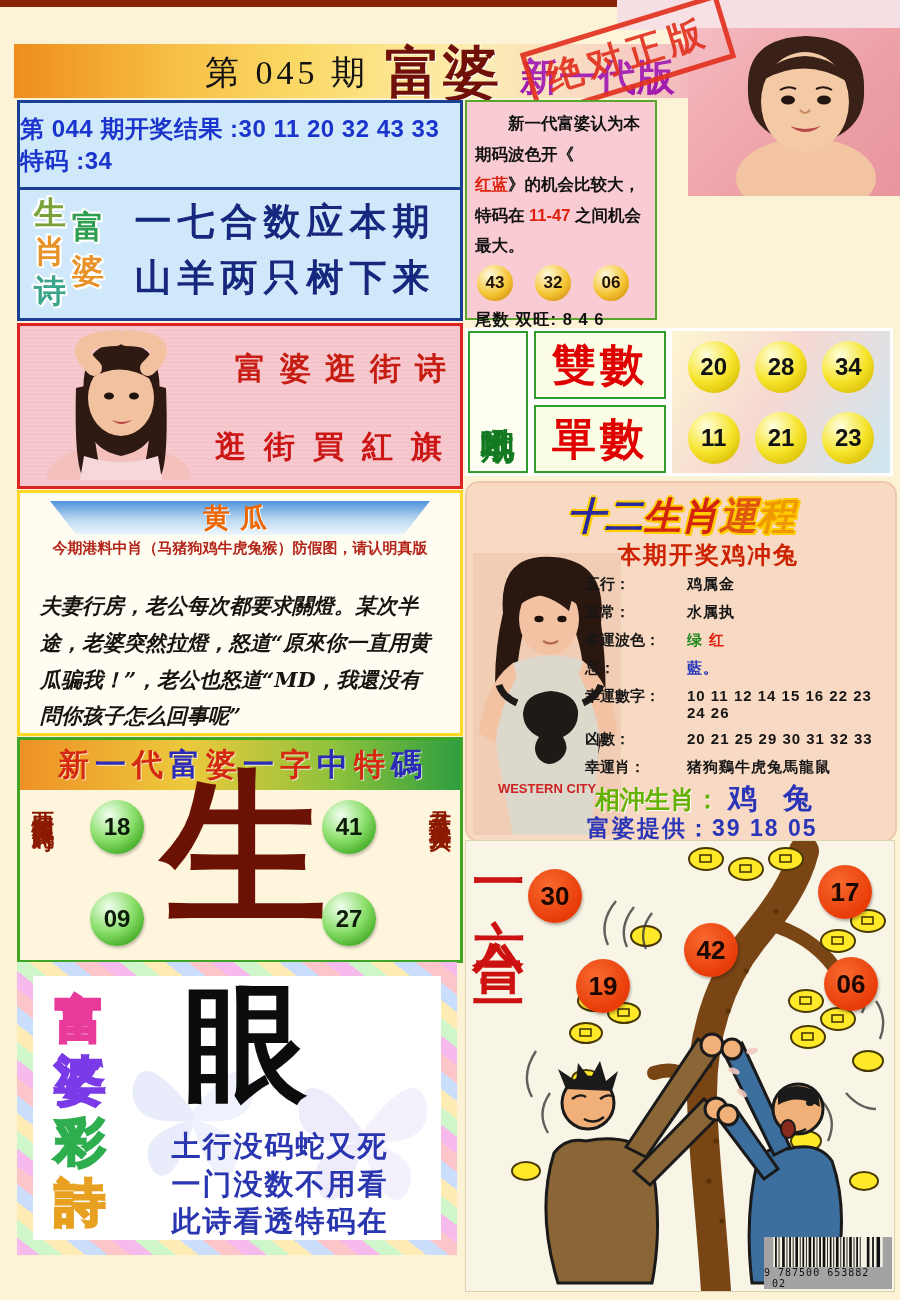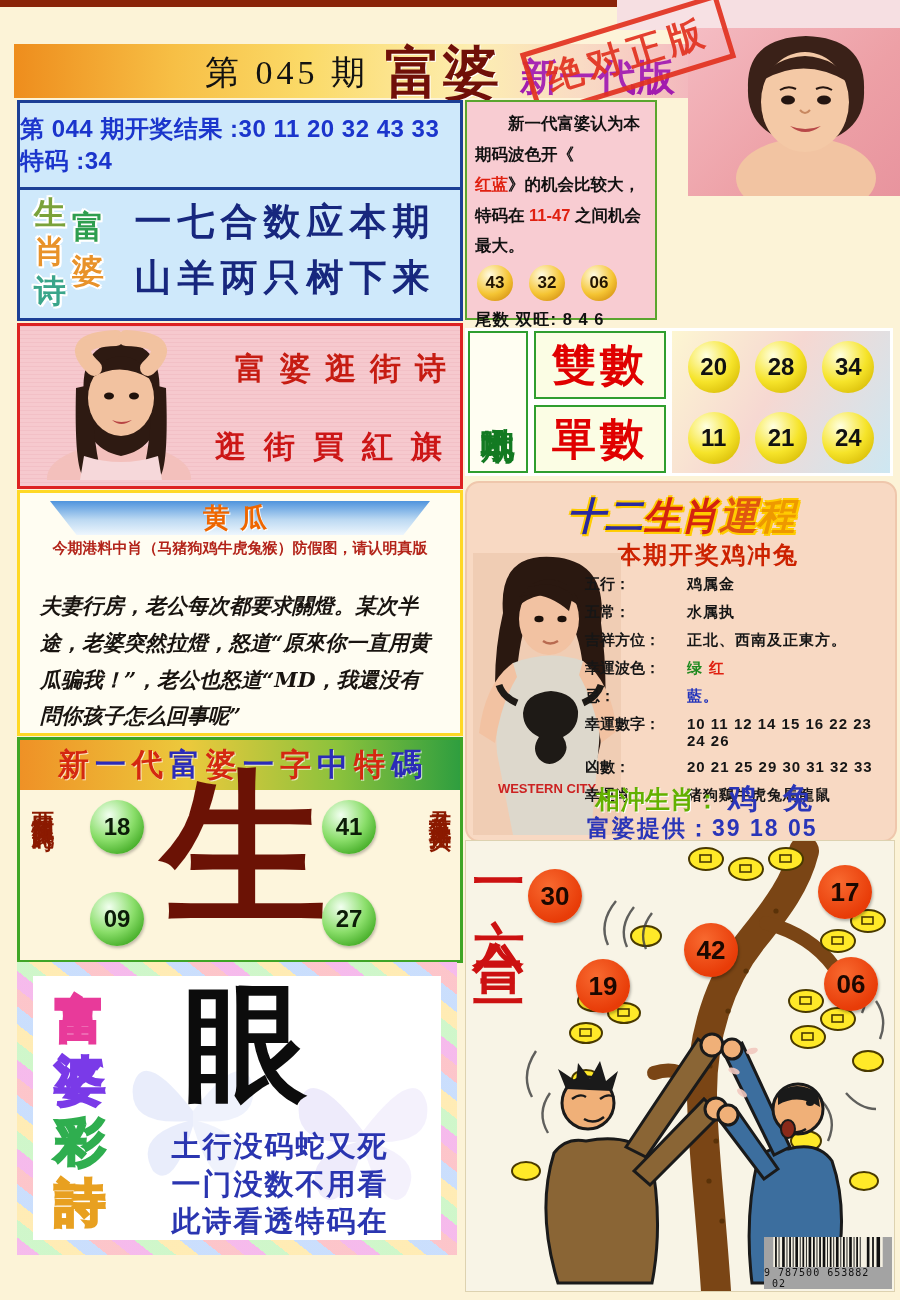--- a/index.html
+++ b/index.html
@@ -62,21 +62,21 @@
   .cp-char{display:block;font-size:50px;font-weight:900;line-height:1.22;color:#fff;font-family:"Liberation Serif",serif;}
   #cp-col{position:absolute;left:22px;top:14px;}
   #eye-char{position:absolute;left:150px;top:-14px;font-size:125px;font-weight:900;color:#0c0c0c;font-family:"Liberation Serif",serif;}
   #cp-lines{position:absolute;left:92px;top:152px;width:310px;color:#2a35b0;font-size:29px;font-weight:bold;line-height:1.3;font-family:"Liberation Serif",serif;text-align:center;letter-spacing:2px;}
   .butterfly{position:absolute;opacity:.3;}
   
   #boxF{left:465px;top:100px;width:192px;height:220px;border:2px solid #5aa52e;background:#f8ccd2;padding:6px 8px;box-sizing:border-box;}
   #tip-text{color:#111;font-size:16.5px;font-weight:bold;line-height:1.85;}
   #tip-text .first{display:inline-block;text-indent:2em;}
   .redtxt{color:#e02010;}
-  #tip-balls{display:flex;gap:16px;margin:4px 0 6px 2px;}
+  #tip-balls{display:flex;gap:22px;margin:4px 0 6px 2px;}
   .goldball{width:36px;height:36px;border-radius:50%;display:flex;align-items:center;justify-content:center;
     background:radial-gradient(circle at 35% 28%,#fffbe2,#f5c534 55%,#d28c10 90%);font-size:17px;font-weight:900;color:#221400;}
   .tail-line{color:#111;font-size:16.5px;font-weight:bold;line-height:1.55;letter-spacing:1px;}
   
   #boxH{left:465px;top:328px;width:428px;height:148px;background:#fff;display:flex;}
   #bqh-label{width:56px;margin:3px;border:2px solid #2f9e2f;background:#fffef2;display:flex;align-items:center;justify-content:center;}
   #bqh-label div{writing-mode:vertical-rl;text-orientation:upright;color:#137a22;font-size:34px;font-weight:900;line-height:1;}
   #bqh-mid{width:138px;display:flex;flex-direction:column;}
   .bqh-cell{flex:1;margin:3px;border:2px solid #2f9e2f;background:#fbfde4;display:flex;align-items:center;justify-content:center;
     color:#e00000;font-size:44px;font-weight:900;font-family:"Liberation Serif",serif;letter-spacing:4px;}
@@ -198,21 +198,21 @@
     </div>
     <div id="bqh-balls">
       <div class="ball-row">
         <div class="yball">20</div>
         <div class="yball">28</div>
         <div class="yball">34</div>
       </div>
       <div class="ball-row">
         <div class="yball">11</div>
         <div class="yball">21</div>
-        <div class="yball">24</div>
+        <div class="yball">23</div>
       </div>
     </div>
   </div>
 
   <div class="abs" id="boxC">
     <div id="ribbon">
       <span id="joke-title">黄瓜</span>
     </div>
     <div id="joke-subtitle">今期港料中肖（马猪狗鸡牛虎兔猴）防假图，请认明真版</div>
     <div id="joke-body">夫妻行房，老公每次都要求關燈。某次半途，老婆突然拉燈，怒道“原來你一直用黄瓜骗我！”，老公也怒道“MD，我還没有問你孩子怎么回事呢”</div>
@@ -244,24 +244,20 @@
     </div>
 
     <div id="zf-rows">
       <div class="zf-row">
         <span class="zf-label">五行：</span>
         <span class="zf-val">鸡属金</span>
       </div>
       <div class="zf-row">
         <span class="zf-label">五常：</span>
         <span class="zf-val">水属执</span>
-      </div>
-      <div class="zf-row">
-        <span class="zf-label">吉祥方位：</span>
-        <span class="zf-val">正北、西南及正東方。</span>
       </div>
       <div class="zf-row">
         <span class="zf-label">幸運波色：</span>
         <span class="zf-val green-val">绿</span>
         <span class="zf-val red-val">红</span>
       </div>
       <div class="zf-row">
         <span class="zf-label">忌：</span>
         <span class="zf-val blue-val">藍。</span>
       </div>

